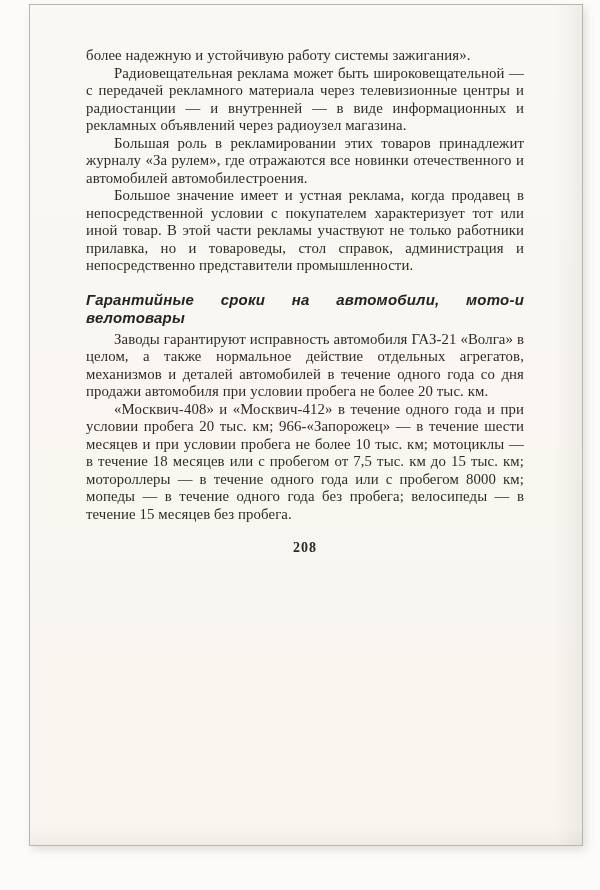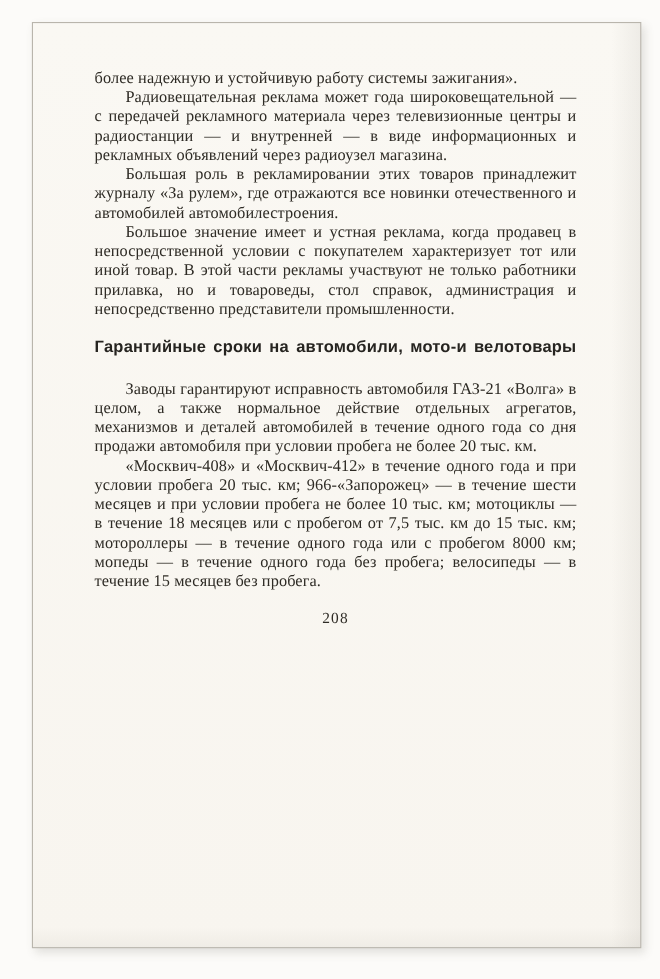--- a/index.html
+++ b/index.html
@@ -13,21 +13,21 @@
     position: relative;
     width: 600px;
     height: 890px;
     overflow: hidden;
     background: #fcfbf9;
     font-family: "Liberation Serif", "DejaVu Serif", serif;
   }
   .page {
     position: absolute;
     left: 29px;
-    top: 20px;
+    top: 4px;
     width: 554px;
     height: 842px;
     box-sizing: border-box;
     background: linear-gradient(180deg, #faf8f3 0%, #f8f5ef 100%);
     border: 1px solid #b9b5ac;
     box-shadow: 3px 4px 8px rgba(90, 85, 75, 0.16);
     padding-left: 38px;
   }
   .page::after {
     content: "";
@@ -65,44 +65,45 @@
     text-indent: 28px;
   }
   .para.no-indent {
     text-indent: 0;
   }
   .heading {
     font-family: "Liberation Sans", "DejaVu Sans", sans-serif;
     font-weight: 700;
     font-size: 15px;
     line-height: 18px;
-    margin: 16px 0 21px 0;
+    margin: 16px 0 4px 0;
     color: #262420;
     text-align: justify;
     text-align-last: justify;
     letter-spacing: 0.2px;
+    font-style: italic;
   }
   .page-number {
     margin-top: 16px;
     text-align: center;
     font-size: 14px;
-    font-weight: 400;
+    font-weight: 700;
     letter-spacing: 1px;
     color: #2e2b25;
   }
 </style>
 </head>
 <body>
 
 <div class="scan">
   <div class="page">
     <div class="text-block">
 
       <p class="para no-indent">более надежную и устойчивую работу системы зажигания».</p>
-      <p class="para">Радиовещательная реклама может года широковещательной — с передачей рекламного материала через телевизионные центры и радиостанции — и внутренней — в виде информационных и рекламных объявлений через радиоузел магазина.</p>
+      <p class="para">Радиовещательная реклама может быть широковещательной — с передачей рекламного материала через телевизионные центры и радиостанции — и внутренней — в виде информационных и рекламных объявлений через радиоузел магазина.</p>
       <p class="para">Большая роль в рекламировании этих товаров принадлежит журналу «За рулем», где отражаются все новинки отечественного и автомобилей автомобилестроения.</p>
       <p class="para">Большое значение имеет и устная реклама, когда продавец в непосредственной условии с покупателем характеризует тот или иной товар. В этой части рекламы участвуют не только работники прилавка, но и товароведы, стол справок, администрация и непосредственно представители промышленности.</p>
 
       <h2 class="heading">Гарантийные сроки на автомобили, мото-и велотовары</h2>
 
       <p class="para">Заводы гарантируют исправность автомобиля ГАЗ-21 «Волга» в целом, а также нормальное действие отдельных агрегатов, механизмов и деталей автомобилей в течение одного года со дня продажи автомобиля при условии пробега не более 20 тыс. км.</p>
       <p class="para">«Москвич-408» и «Москвич-412» в течение одного года и при условии пробега 20 тыс. км; 966-«Запорожец» — в течение шести месяцев и при условии пробега не более 10 тыс. км; мотоциклы — в течение 18 месяцев или с пробегом от 7,5 тыс. км до 15 тыс. км; мотороллеры — в течение одного года или с пробегом 8000 км; мопеды — в течение одного года без пробега; велосипеды — в течение 15 месяцев без пробега.</p>
 
       <div class="page-number">208</div>
 

